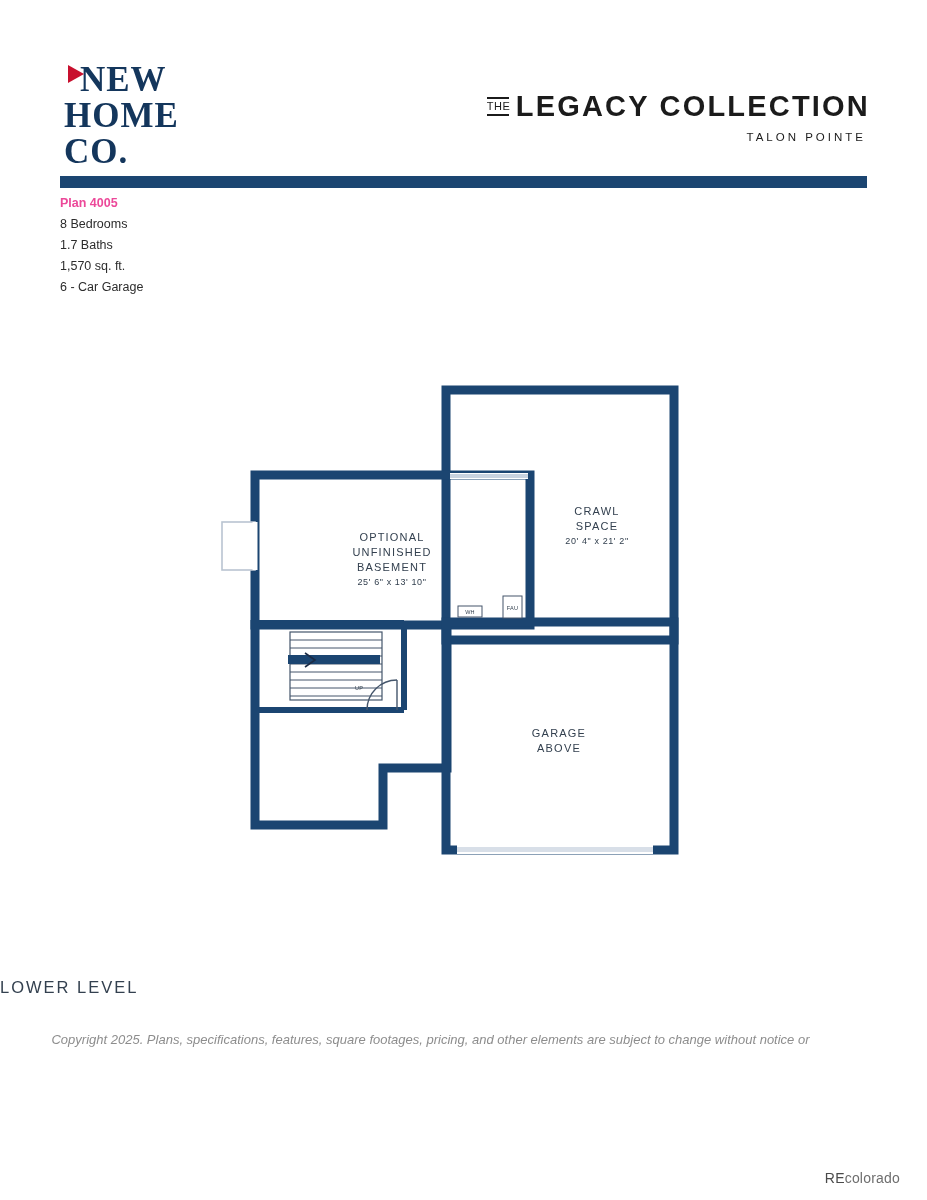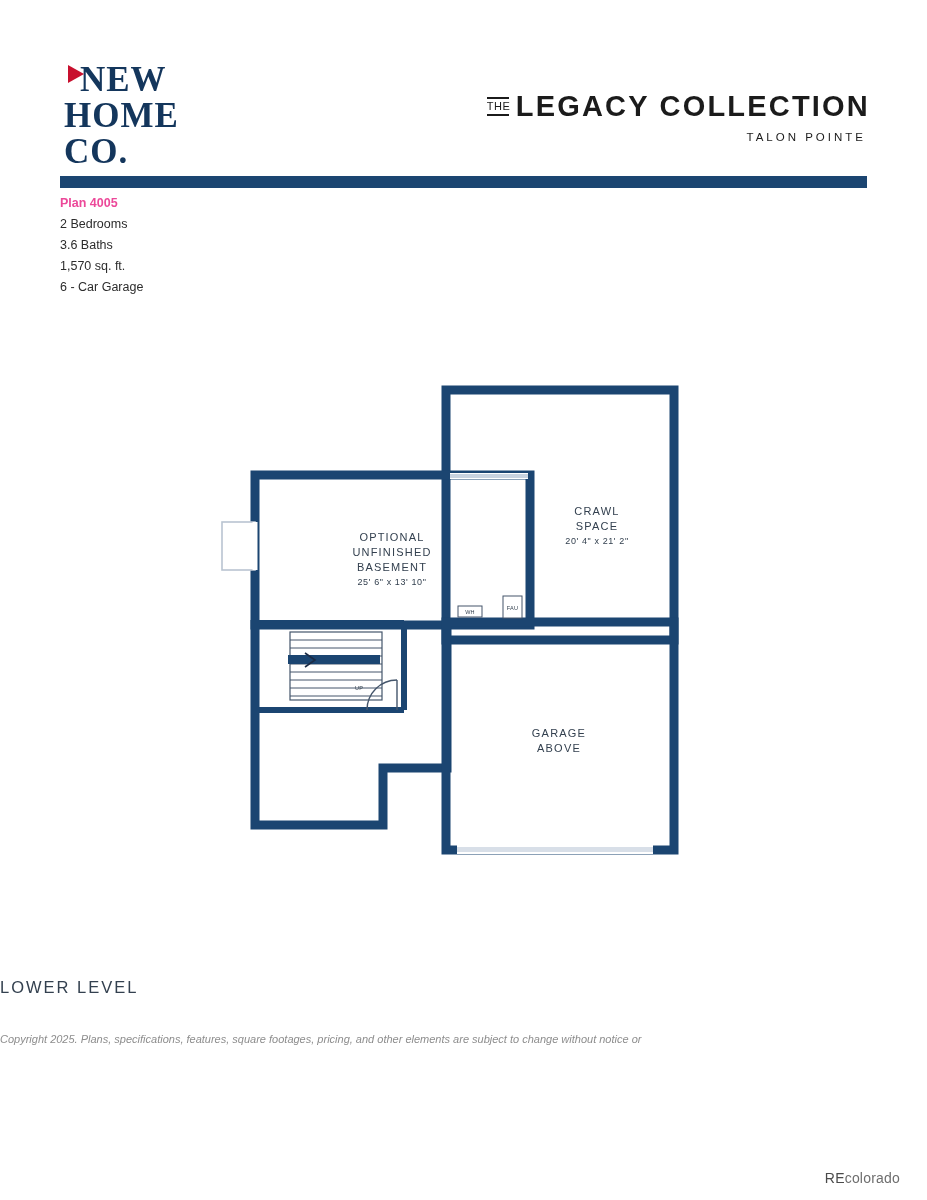--- a/index.html
+++ b/index.html
@@ -134,22 +134,23 @@
     font-size: 16.5px;
     letter-spacing: 2px;
     color: #33404f;
   }
 
   #disclaimer {
     position: absolute;
     left: 0;
     top: 1030px;
     width: 861px;
+    text-align: center;
     font-style: italic;
-    font-size: 11px;
+    font-size: 13px;
     line-height: 19px;
     color: #8d8d8d;
   }
   #disclaimer .dl {
     display: block;
   }
 
   #watermark {
     position: absolute;
     right: 27px;
@@ -195,22 +196,22 @@
     <div class="logo-line l1">NEW</div>
     <div class="logo-line l2">HOME</div>
     <div class="logo-line l3">CO.</div>
   </div>
 
   <div id="header-bar"></div>
 </div>
 
 <div id="plan-info">
   <div class="plan-title">Plan 4005</div>
-  <div>2 Bedrooms</div>
-  <div>3.6 Baths</div>
+  <div>8 Bedrooms</div>
+  <div>1.7 Baths</div>
   <div>1,570 sq. ft.</div>
   <div>6 - Car Garage</div>
 </div>
 
 <div id="floorplan">
   <svg width="927" height="510" viewBox="0 0 927 510" xmlns="http://www.w3.org/2000/svg">
 
     <g>
 
       <rect x="446" y="20" width="228" height="250" fill="none" stroke="#1b4571" stroke-width="9"></rect>

